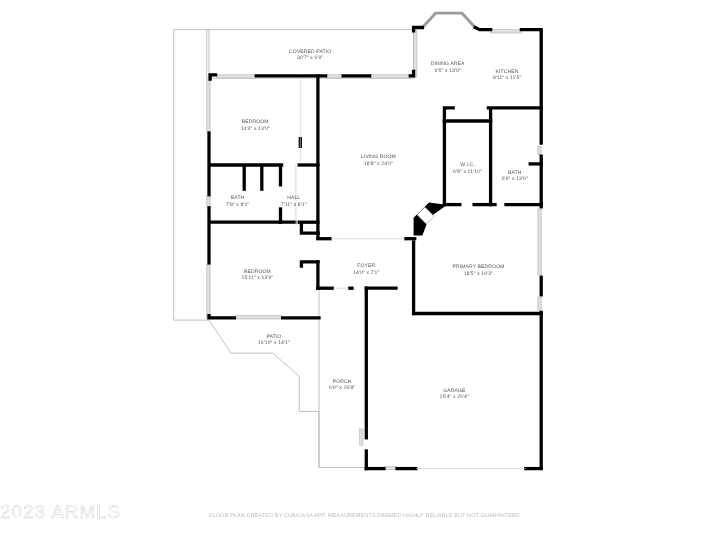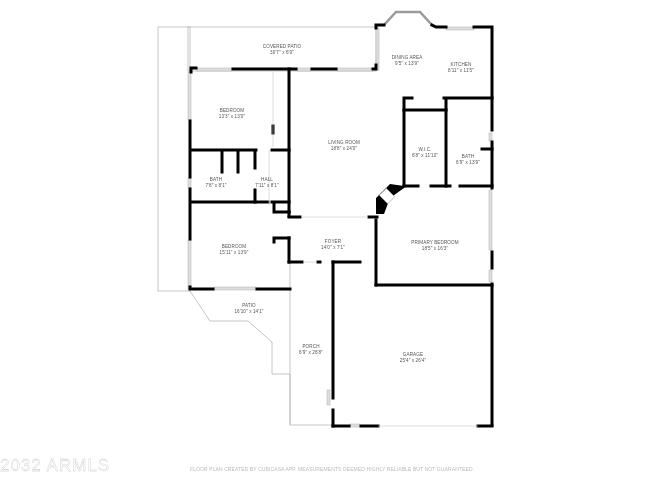--- a/index.html
+++ b/index.html
@@ -129,14 +129,14 @@
   <div class="lbl" style="left:216px;top:177px;"><span>BATH</span><span class="dim">7'8" x 8'1"</span></div>
   <div class="lbl" style="left:267px;top:177px;"><span>HALL</span><span class="dim">7'11" x 8'1"</span></div>
   <div class="lbl" style="left:333px;top:239px;"><span>FOYER</span><span class="dim">14'0" x 7'1"</span></div>
   <div class="lbl" style="left:435px;top:240px;"><span>PRIMARY BEDROOM</span><span class="dim">18'5" x 16'3"</span></div>
   <div class="lbl" style="left:234px;top:244px;"><span>BEDROOM</span><span class="dim">15'11" x 13'9"</span></div>
   <div class="lbl" style="left:249px;top:303px;"><span>PATIO</span><span class="dim">16'10" x 14'1"</span></div>
   <div class="lbl" style="left:311px;top:344px;"><span>PORCH</span><span class="dim">6'9" x 26'8"</span></div>
   <div class="lbl" style="left:413px;top:352px;"><span>GARAGE</span><span class="dim">25'4" x 26'4"</span></div>
 </div>
 
-<div class="watermark">2032 ARMLS</div>
+<div class="watermark">2023 ARMLS</div>
 <div class="footer">FLOOR PLAN CREATED BY CUBICASA APP. MEASUREMENTS DEEMED HIGHLY RELIABLE BUT NOT GUARANTEED.</div>
 
 </body></html>

